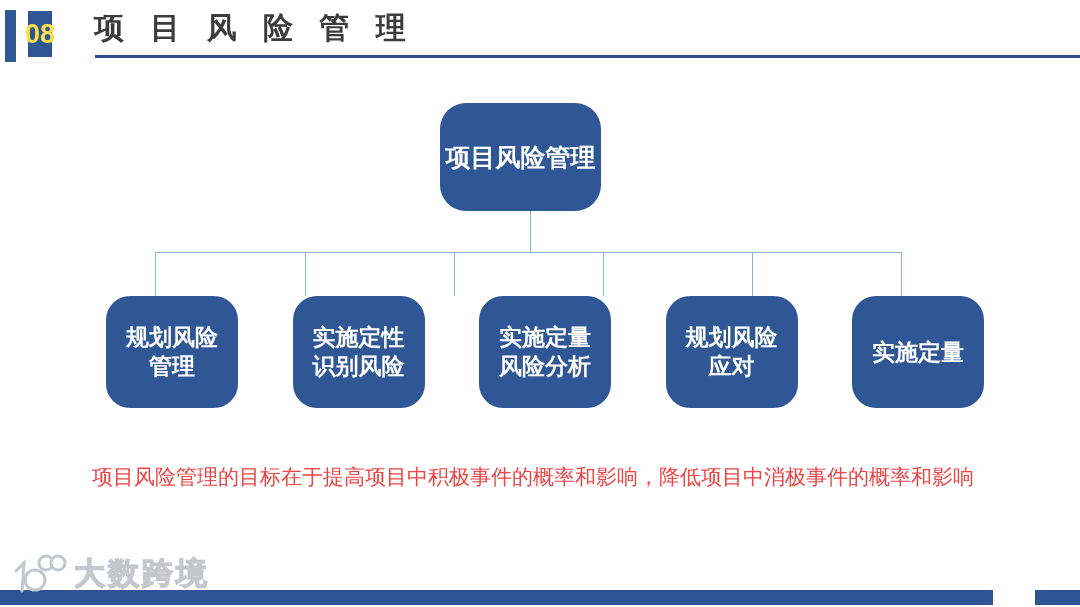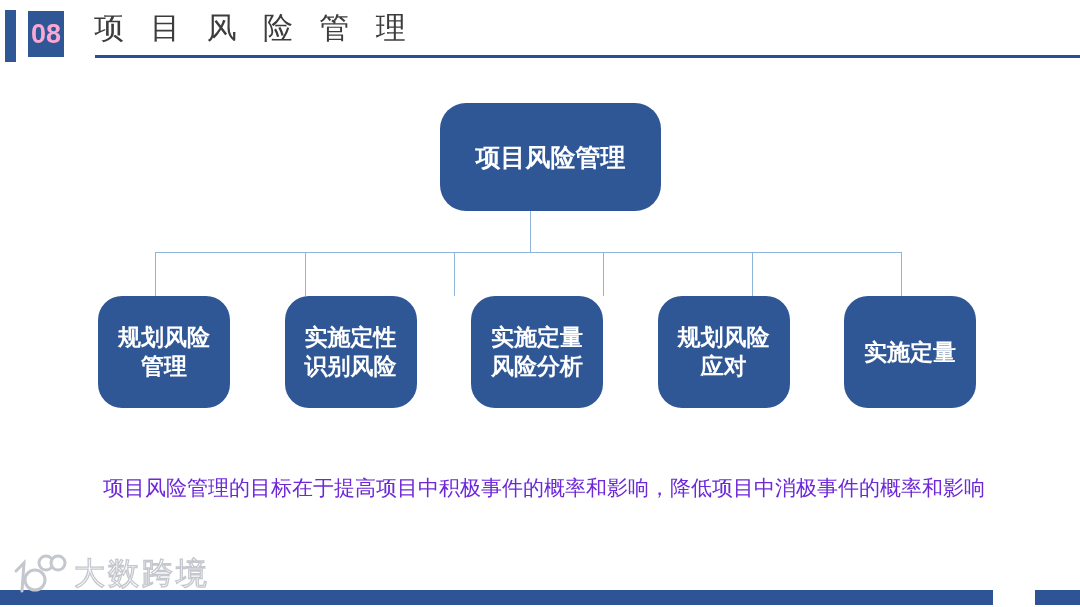--- a/index.html
+++ b/index.html
@@ -15,49 +15,49 @@
   
   .accent-bar {
     position: absolute;
     left: 5px; top: 10px;
     width: 11px; height: 52px;
     background: #2F5796;
   }
   .badge {
     position: absolute;
     left: 28px; top: 11px;
-    width: 36px; height: 46px;
+    width: 24px; height: 46px;
     background: #2F5796;
     display: flex; align-items: center; justify-content: center;
-    color: #f9a8d4;
+    color: #fde047;
     font-size: 27px;
     font-weight: bold;
   }
   .title {
     position: absolute;
     left: 94px; top: 8px;
     margin: 0;
     font-size: 30px;
-    font-weight: normal;
+    font-weight: bold;
     color: #3C3C3C;
     letter-spacing: 9px;
     white-space: nowrap;
   }
   .title-underline {
     position: absolute;
     left: 95px; top: 55px;
     width: 985px; height: 3px;
     background: #2E4E93;
   }
 
   
   .root-node {
     position: absolute;
     left: 440px; top: 103px;
-    width: 221px; height: 108px;
+    width: 161px; height: 108px;
     background: #2F5796;
     border-radius: 26px;
     display: flex; align-items: center; justify-content: center;
     color: #ffffff;
     font-size: 25px;
     font-weight: bold;
     white-space: nowrap;
   }
   .conn { position: absolute; background: #8FB4D9; }
   .conn-root-drop { left: 530px; top: 211px; width: 1px; height: 41px; }
@@ -65,21 +65,21 @@
   .drop { top: 253px; width: 1px; height: 43px; }
   .drop-1 { left: 155px; }
   .drop-2 { left: 305px; }
   .drop-3 { left: 454px; }
   .drop-4 { left: 603px; }
   .drop-5 { left: 752px; }
   .drop-6 { left: 901px; }
 
   .children {
     position: absolute;
-    left: 98px; top: 296px;
+    left: 106px; top: 296px;
     width: 878px; height: 112px;
     display: flex;
     justify-content: space-between;
   }
   .child-node {
     width: 132px; height: 112px;
     background: #2F5796;
     border-radius: 24px;
     display: flex; align-items: center; justify-content: center;
     text-align: center;
@@ -87,38 +87,38 @@
     font-size: 23px;
     font-weight: bold;
     line-height: 1.26;
     white-space: pre-line;
   }
 
   
   .description {
     position: absolute;
     left: 92px; top: 463px;
-    margin: 11px;
+    margin: 0;
     font-size: 21px;
-    color: #6d28d9;
+    color: #ef4444;
     white-space: nowrap;
   }
 
   
   .watermark {
     position: absolute;
     left: 8px; top: 549px;
     display: flex;
     align-items: center;
     z-index: 3;
   }
   .wm-logo { display: block; }
   .wm-text {
     font-size: 31px;
-    font-weight: normal;
+    font-weight: bold;
     letter-spacing: 3px;
     color: rgba(255,255,255,0.88);
     -webkit-text-stroke: 1.3px #c4c7cd;
     margin-left: 4px;
     white-space: nowrap;
   }
 
   
   .bottom-bar-left {
     position: absolute;

